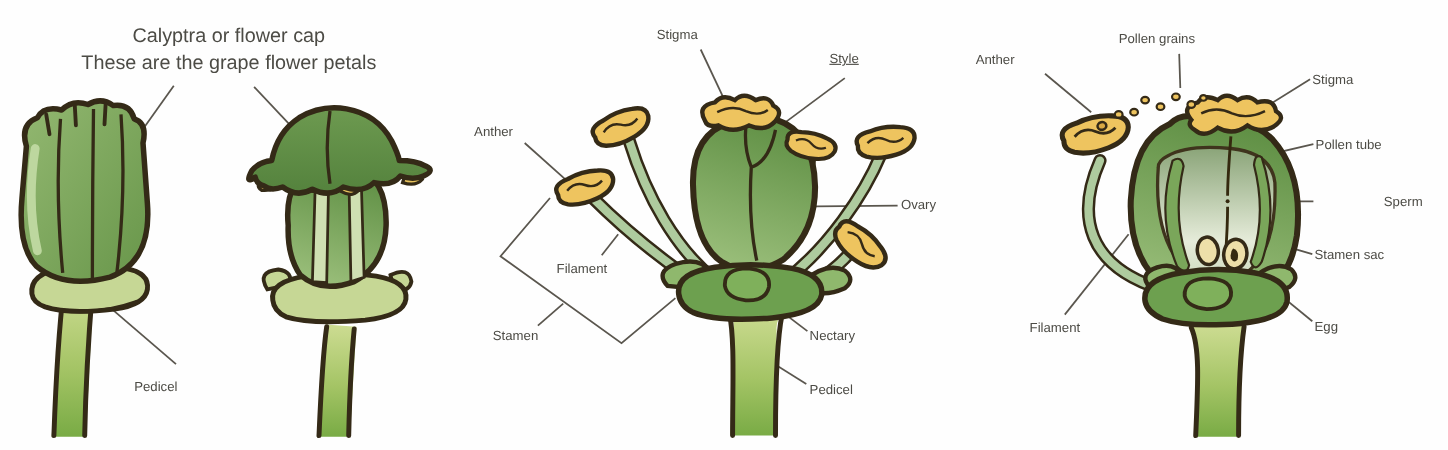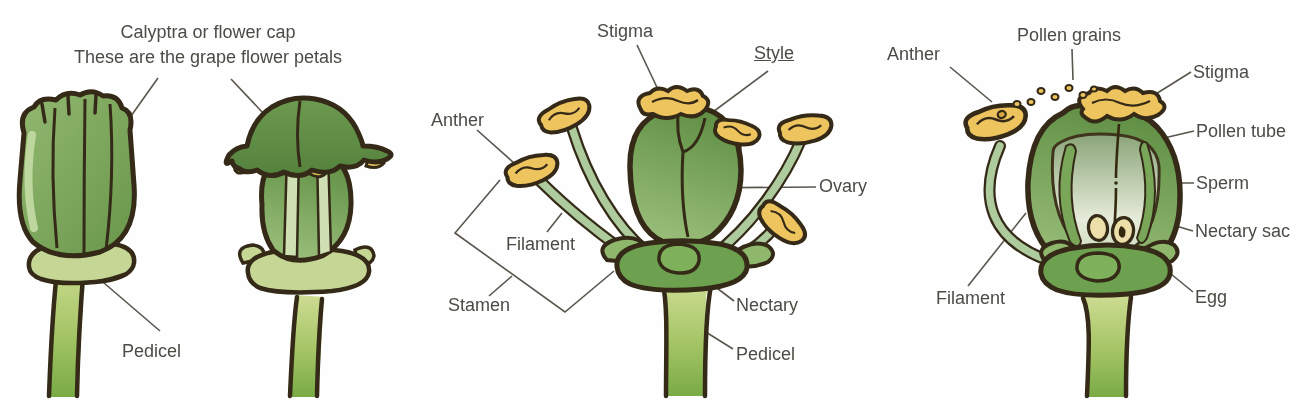--- a/index.html
+++ b/index.html
@@ -6,21 +6,21 @@
   .stage{
     position:relative;
     width:1316px;height:409px;
     background:#fefefe;
     overflow:hidden;
     font-family:"Liberation Sans", sans-serif;
   }
   .stage svg{position:absolute;left:0;top:0;}
   .label{
     position:absolute;
-    font-size:18px;
+    font-size:12px;
     line-height:20px;
     color:#4c4b45;
     white-space:nowrap;
   }
   .caption{
     position:absolute;
     left:33px;top:20px;width:350px;
     text-align:center;
     font-size:18px;line-height:25px;color:#4c4b45;
   }
@@ -229,18 +229,18 @@
   <div class="label" style="left:819px;top:176px;text-align:right;">Ovary</div>
   <div class="label" style="left:506px;top:234px;">Filament</div>
   <div class="label" style="left:448px;top:295px;">Stamen</div>
   <div class="label" style="left:736px;top:295px;">Nectary</div>
   <div class="label" style="left:736px;top:344px;">Pedicel</div>
 
   <div class="label" style="left:887px;top:44px;">Anther</div>
   <div class="label" style="left:1017px;top:25px;">Pollen grains</div>
   <div class="label" style="left:1193px;top:62px;">Stigma</div>
   <div class="label" style="left:1196px;top:121px;">Pollen tube</div>
-  <div class="label" style="left:1196px;top:173px;">Sperm</div>
-  <div class="label" style="left:1195px;top:221px;">Nectary sac</div>
+  <div class="label" style="left:1258px;top:173px;">Sperm</div>
+  <div class="label" style="left:1195px;top:221px;">Stamen sac</div>
   <div class="label" style="left:1195px;top:287px;">Egg</div>
   <div class="label" style="left:936px;top:288px;">Filament</div>
 
 </div>
 
 </body></html>

